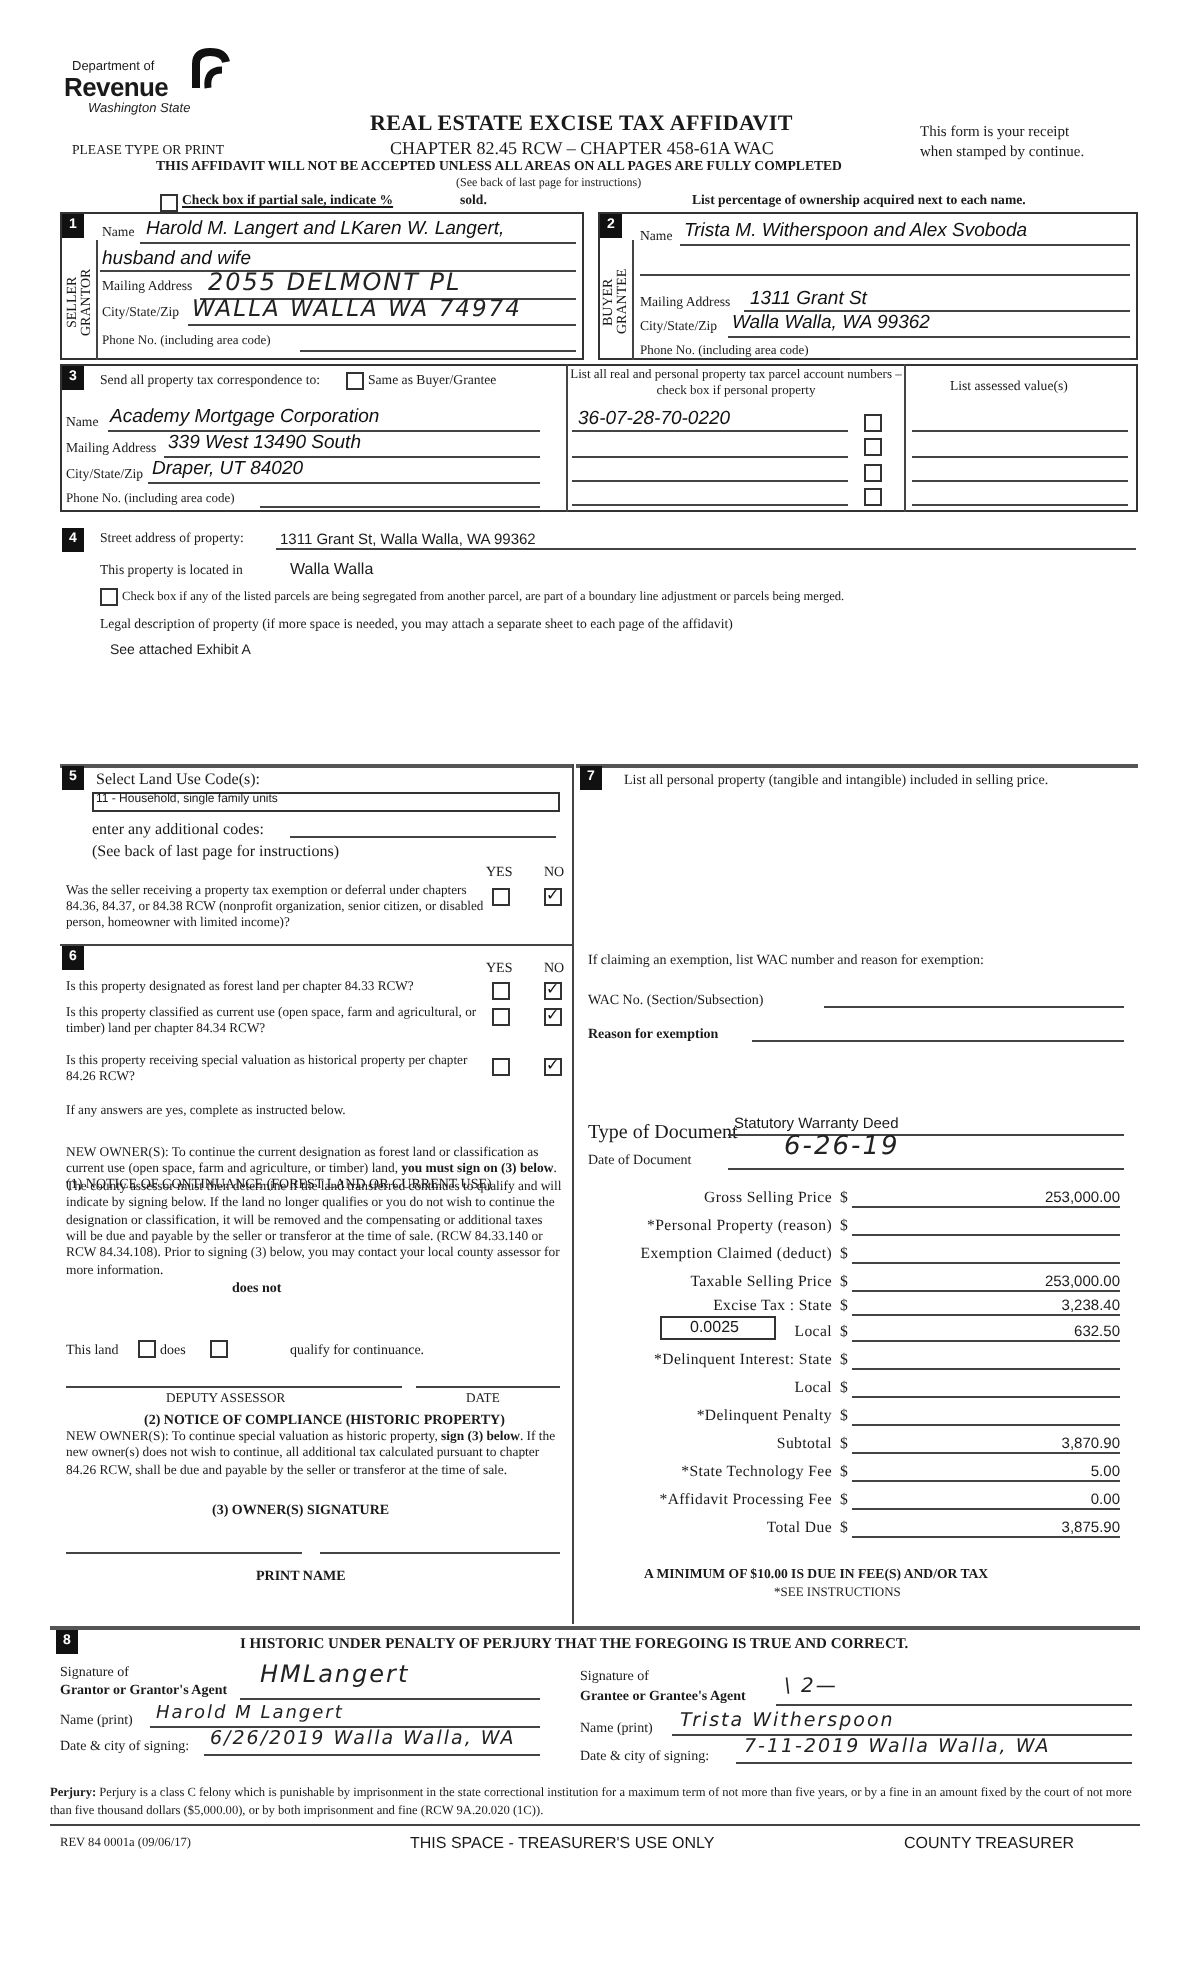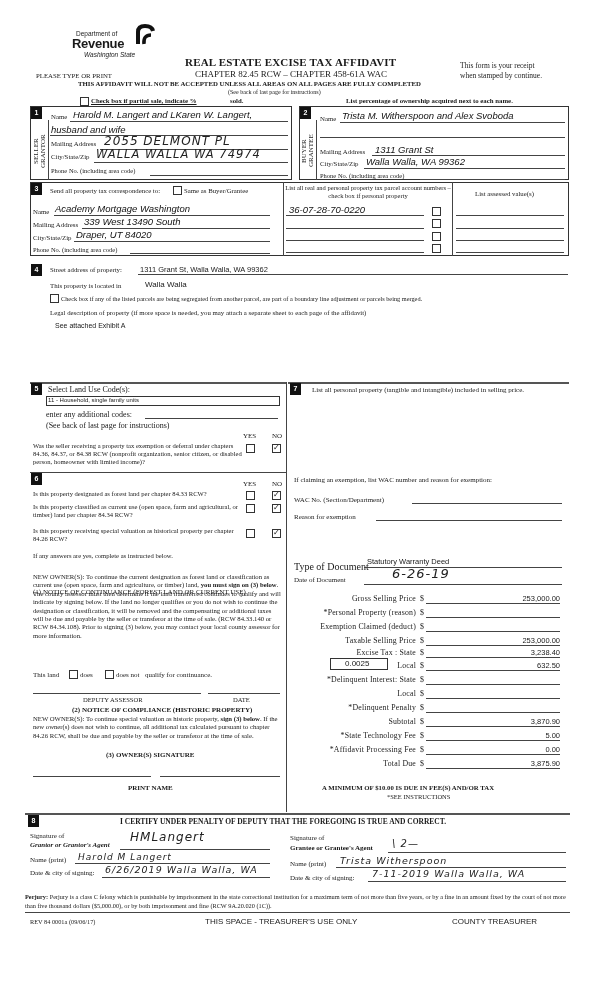--- a/index.html
+++ b/index.html
@@ -20,21 +20,21 @@
   .para { position: absolute; font-size: 7.3px; line-height: 9.5px; }
   .vert { position: absolute; writing-mode: vertical-rl; transform: rotate(180deg); font-size: 7px; line-height: 7px; text-align: center; }
   .money-label { position: absolute; width: 130px; text-align: right; font-size: 7.8px; white-space: nowrap; letter-spacing: 0.2px; }
   .money-dollar { position: absolute; font-size: 7.8px; }
   .money-line { position: absolute; border-top: 1px solid #444; width: 150px; }
   .money-val { position: absolute; width: 150px; text-align: right; font-family: "Liberation Sans", sans-serif; font-size: 7.5px; }
 </style>
 </head>
 <body>
 
-<div class="abs" style="left:32px;top:24px;width:90px;height:40px;margin-left:40px;">
+<div class="abs" style="left:32px;top:24px;width:90px;height:40px;">
   <div class="abs sans" style="left:4px;top:6px;font-size:6.5px;">Department of</div>
   <div class="abs sans" style="left:0px;top:12px;font-size:13px;font-weight:bold;letter-spacing:-0.3px;">Revenue</div>
   <div class="abs sans" style="left:12px;top:27px;font-size:6.5px;font-style:italic;">Washington State</div>
   <svg class="abs" style="left:62px;top:0px;" width="22" height="22" viewBox="0 0 22 22">
     <path d="M4 20 L4 8 Q4 2 11 2 Q18 2 19 7" stroke="#111" stroke-width="4" fill="none"></path>
     <path d="M10 20 Q9 11 17 11" stroke="#111" stroke-width="3.5" fill="none"></path>
   </svg>
 </div>
 <div class="lbl" style="left:36px;top:72px;font-size:6.8px;">PLEASE TYPE OR PRINT</div>
 <div class="lbl" style="left:185px;top:56px;font-size:11px;font-weight:bold;letter-spacing:0.2px;">REAL ESTATE EXCISE TAX AFFIDAVIT</div>
@@ -82,21 +82,21 @@
 <div class="hline" style="left:364px;top:168px;width:201px;"></div>
 <div class="lbl" style="left:320px;top:172px;font-size:6.5px;">Phone No. (including area code)</div>
 <div class="hline" style="left:420px;top:179px;width:145px;"></div>
 
 <div class="box" style="left:30px;top:182px;width:539px;height:74px;"></div>
 <div class="secnum" style="left:31px;top:183px;">3</div>
 <div class="lbl" style="left:50px;top:187px;font-size:6.8px;">Send all property tax correspondence to:</div>
 <div class="cb" style="left:173px;top:186px;"></div>
 <div class="lbl" style="left:184px;top:187px;font-size:6.8px;">Same as Buyer/Grantee</div>
 <div class="lbl" style="left:33px;top:208px;font-size:6.8px;">Name</div>
-<div class="val typed" style="left:55px;top:203px;">Academy Mortgage Washington</div>
+<div class="val typed" style="left:55px;top:203px;">Academy Mortgage Corporation</div>
 <div class="hline" style="left:54px;top:215px;width:216px;"></div>
 <div class="lbl" style="left:33px;top:221px;font-size:6.8px;">Mailing Address</div>
 <div class="val typed" style="left:84px;top:216px;">339 West 13490 South</div>
 <div class="hline" style="left:82px;top:228px;width:188px;"></div>
 <div class="lbl" style="left:33px;top:234px;font-size:6.8px;">City/State/Zip</div>
 <div class="val typed" style="left:76px;top:229px;">Draper, UT 84020</div>
 <div class="hline" style="left:74px;top:241px;width:196px;"></div>
 <div class="lbl" style="left:33px;top:246px;font-size:6.5px;">Phone No. (including area code)</div>
 <div class="hline" style="left:130px;top:253px;width:140px;"></div>
 
@@ -167,42 +167,42 @@
 
 <div class="lbl" style="left:33px;top:552px;font-size:6.6px;">If any answers are yes, complete as instructed below.</div>
 <div class="lbl" style="left:33px;top:588px;font-size:7px;font-weight:normal;">(1) NOTICE OF CONTINUANCE (FOREST LAND OR CURRENT USE)</div>
 <div class="para" style="left:33px;top:573px;width:250px;font-size:6.7px;line-height:8.4px;">
   <span>NEW OWNER(S): To continue the current designation as forest land or classification as current use (open space, farm and agriculture, or timber) land, </span><b>you must sign on (3) below</b><span>. The county assessor must then determine if the land transferred continues to qualify and will indicate by signing below. If the land no longer qualifies or you do not wish to continue the designation or classification, it will be removed and the compensating or additional taxes will be due and payable by the seller or transferor at the time of sale. (RCW 84.33.140 or RCW 84.34.108). Prior to signing (3) below, you may contact your local county assessor for more information.</span>
 </div>
 <div class="lbl" style="left:33px;top:671px;font-size:7px;">This land</div>
 <div class="cb" style="left:69px;top:670px;"></div>
 <div class="lbl" style="left:80px;top:671px;font-size:7px;">does</div>
 <div class="cb" style="left:105px;top:670px;"></div>
-<div class="lbl" style="left:116px;top:671px;font-size:7px;">does not</div>
+<div class="lbl" style="left:116px;top:640px;font-size:7px;font-weight:bold;">does not</div>
 <div class="lbl" style="left:145px;top:671px;font-size:7px;">qualify for continuance.</div>
 <div class="hline" style="left:33px;top:693px;width:168px;"></div>
 <div class="hline" style="left:208px;top:693px;width:72px;"></div>
 <div class="lbl" style="left:83px;top:696px;font-size:6.6px;">DEPUTY ASSESSOR</div>
 <div class="lbl" style="left:233px;top:696px;font-size:6.6px;">DATE</div>
 <div class="lbl" style="left:72px;top:706px;font-size:7px;font-weight:bold;">(2) NOTICE OF COMPLIANCE (HISTORIC PROPERTY)</div>
 <div class="para" style="left:33px;top:715px;width:250px;font-size:6.7px;line-height:8.4px;">
   <span>NEW OWNER(S): To continue special valuation as historic property, </span><b>sign (3) below</b><span>. If the new owner(s) does not wish to continue, all additional tax calculated pursuant to chapter 84.26 RCW, shall be due and payable by the seller or transferor at the time of sale.</span>
 </div>
 <div class="lbl" style="left:106px;top:751px;font-size:7px;font-weight:bold;">(3) OWNER(S) SIGNATURE</div>
 <div class="hline" style="left:33px;top:776px;width:118px;"></div>
 <div class="hline" style="left:160px;top:776px;width:120px;"></div>
 <div class="lbl" style="left:128px;top:784px;font-size:7px;font-weight:bold;">PRINT NAME</div>
 
 <div class="hline" style="left:288px;top:382px;width:281px;border-top:2px solid #555;"></div>
 <div class="secnum" style="left:290px;top:383px;">7</div>
 <div class="para" style="left:306px;top:385px;width:255px;font-size:7px;line-height:11px;text-indent:6px;">List all  personal property (tangible and intangible) included in selling price.</div>
 <div class="lbl" style="left:294px;top:476px;font-size:7px;">If claiming an exemption, list WAC number and reason for exemption:</div>
-<div class="lbl" style="left:294px;top:496px;font-size:7px;">WAC No. (Section/Department)</div>
+<div class="lbl" style="left:294px;top:496px;font-size:7px;">WAC No. (Section/Subsection)</div>
 <div class="hline" style="left:412px;top:503px;width:150px;"></div>
-<div class="lbl" style="left:294px;top:513px;font-size:7px;">Reason for exemption</div>
+<div class="lbl" style="left:294px;top:513px;font-size:7px;font-weight:bold;">Reason for exemption</div>
 <div class="hline" style="left:376px;top:520px;width:186px;"></div>
 
 <div class="lbl" style="left:294px;top:561px;font-size:10px;">Type of Document</div>
 <div class="val sans" style="left:367px;top:557px;font-size:7.5px;">Statutory Warranty Deed</div>
 <div class="hline" style="left:364px;top:567px;width:198px;"></div>
 <div class="lbl" style="left:294px;top:576px;font-size:7px;">Date of Document</div>
 <div class="val hand" style="left:392px;top:566px;font-size:13px;">6-26-19</div>
 <div class="hline" style="left:364px;top:584px;width:198px;"></div>
 
 <div class="box" style="left:330px;top:658px;width:58px;height:12px;"></div>
@@ -273,24 +273,24 @@
   <div class="money-dollar" style="left:420px;top:759px;">$</div>
   <div class="money-val" style="left:410px;top:759px;">3,875.90</div>
   <div class="money-line" style="left:426px;top:768px;width:134px;"></div>
 </div>
 
 <div class="lbl" style="left:322px;top:784px;font-size:6.8px;font-weight:bold;">A MINIMUM OF $10.00 IS DUE IN FEE(S) AND/OR TAX</div>
 <div class="lbl" style="left:387px;top:793px;font-size:6.5px;">*SEE INSTRUCTIONS</div>
 
 <div class="hline" style="left:25px;top:813px;width:545px;border-top:2px solid #555;"></div>
 <div class="secnum" style="left:28px;top:815px;">8</div>
-<div class="lbl" style="left:120px;top:817px;font-size:7.5px;font-weight:bold;">I CERTIFY UNDER PENALTY OF DEPUTY THAT THE FOREGOING IS TRUE AND CORRECT.</div>
+<div class="lbl" style="left:120px;top:817px;font-size:7.5px;font-weight:bold;">I HISTORIC UNDER PENALTY OF PERJURY THAT THE FOREGOING IS TRUE AND CORRECT.</div>
 
 <div class="lbl" style="left:30px;top:832px;font-size:7px;">Signature of</div>
-<div class="lbl" style="left:30px;top:841px;font-size:7px;font-weight:bold;font-style:italic;">Grantor or Grantor's Agent</div>
+<div class="lbl" style="left:30px;top:841px;font-size:7px;font-weight:bold;">Grantor or Grantor's Agent</div>
 <div class="val hand" style="left:130px;top:830px;font-size:12px;">HMLangert</div>
 <div class="hline" style="left:120px;top:849px;width:150px;"></div>
 <div class="lbl" style="left:30px;top:856px;font-size:7px;">Name (print)</div>
 <div class="val hand" style="left:78px;top:852px;font-size:9px;">Harold M Langert</div>
 <div class="hline" style="left:75px;top:863px;width:195px;"></div>
 <div class="lbl" style="left:30px;top:869px;font-size:7px;">Date &amp; city of signing:</div>
 <div class="val hand" style="left:105px;top:864px;font-size:9.5px;">6/26/2019  Walla Walla, WA</div>
 <div class="hline" style="left:102px;top:877px;width:168px;"></div>
 
 <div class="lbl" style="left:290px;top:834px;font-size:7px;">Signature of</div>

